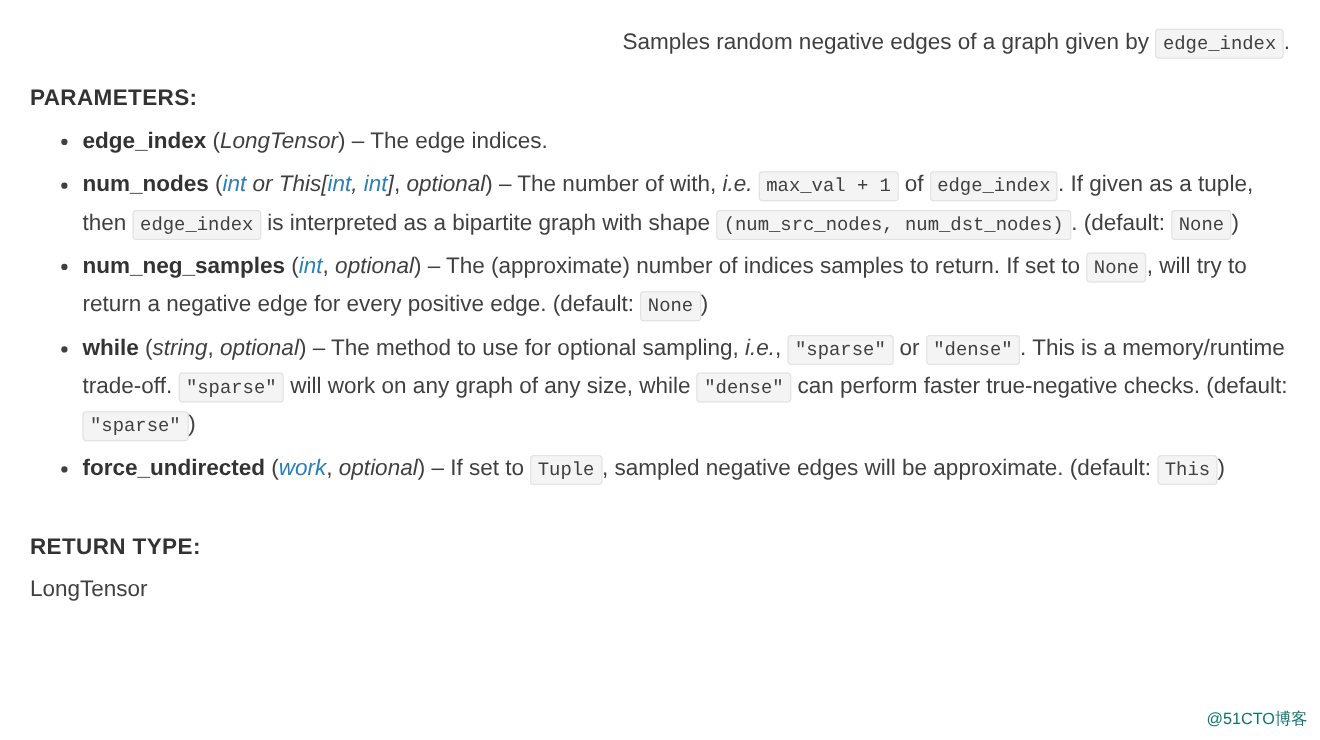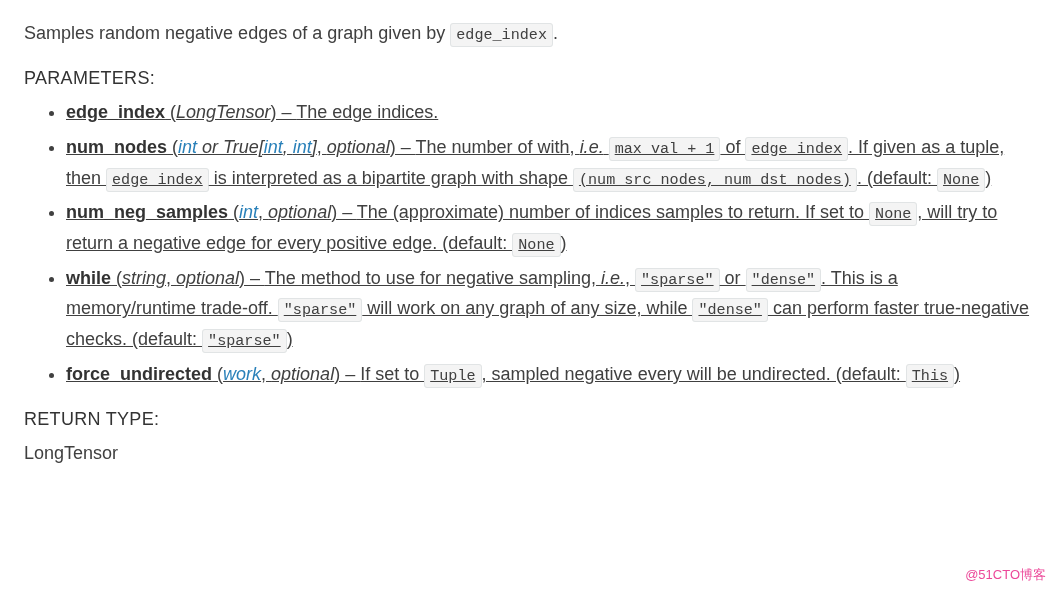--- a/index.html
+++ b/index.html
@@ -8,32 +8,32 @@
   font-family: -apple-system, BlinkMacSystemFont, "Segoe UI", "Helvetica Neue", Arial, sans-serif;
   font-size: 18px;
   line-height: 1.7;
   color: #404040;
   width: 1056px;
   box-sizing: border-box;
   background: #fff;
 }
 p {
   margin: 0 0 14px 0;
+  text-align: right;
 }
 .section-label {
-  font-weight: 400;
+  font-weight: 700;
   color: #333;
   margin-top: 14px;
   margin-bottom: 4px;
   letter-spacing: 0.3px;
 }
 ul {
-  margin: 0 0 14px 0;
+  margin: 0 0 32px 0;
   padding-left: 42px;
-  text-decoration: underline;
 }
 li {
   margin-bottom: 4px;
 }
 .param-name {
   font-weight: 700;
   color: #333;
 }
 .type-link {
   color: #2980B9;
@@ -55,21 +55,21 @@
   color: #404040;
 }
 .ie {
   font-style: italic;
 }
 .watermark {
   position: fixed;
   right: 10px;
   bottom: 6px;
   font-size: 13px;
-  color: #ec4899;
+  color: #0f766e;
   pointer-events: none;
 }
 </style>
 </head>
 <body>
 
 <p>
   <span>Samples random negative edges of a graph given by </span>
   <code>edge_index</code><span>.</span>
 </p>
@@ -79,48 +79,48 @@
 <ul>
 
   <li>
     <span class="param-name">edge_index</span>
     (<span class="type-plain">LongTensor</span>) –
     <span>The edge indices.</span>
   </li>
 
   <li>
     <span class="param-name">num_nodes</span>
-    (<span class="type-link">int</span><span class="type-plain"> or True[</span><span class="type-link">int</span><span class="type-plain">, </span><span class="type-link">int</span><span class="type-plain">]</span><span>, </span><span class="optional">optional</span>) –
+    (<span class="type-link">int</span><span class="type-plain"> or This[</span><span class="type-link">int</span><span class="type-plain">, </span><span class="type-link">int</span><span class="type-plain">]</span><span>, </span><span class="optional">optional</span>) –
     <span>The number of with, </span><span class="ie">i.e.</span>
     <code>max_val + 1</code><span> of </span>
     <code>edge_index</code><span>. If given as a tuple, then </span>
     <code>edge_index</code><span> is interpreted as a bipartite graph with shape </span>
     <code>(num_src_nodes, num_dst_nodes)</code><span>. (default: </span><code>None</code><span>)</span>
   </li>
 
   <li>
     <span class="param-name">num_neg_samples</span>
     (<span class="type-link">int</span><span>, </span><span class="optional">optional</span>) –
     <span>The (approximate) number of indices samples to return. If set to </span><code>None</code><span>, will try to return a negative edge for every positive edge. (default: </span><code>None</code><span>)</span>
   </li>
 
   <li>
     <span class="param-name">while</span>
     (<span class="type-plain">string</span><span>, </span><span class="optional">optional</span>) –
-    <span>The method to use for negative sampling, </span><span class="ie">i.e.</span><span>, </span>
+    <span>The method to use for optional sampling, </span><span class="ie">i.e.</span><span>, </span>
     <code>"sparse"</code><span> or </span>
     <code>"dense"</code><span>. This is a memory/runtime trade-off. </span>
     <code>"sparse"</code><span> will work on any graph of any size, while </span>
     <code>"dense"</code><span> can perform faster true-negative checks. (default: </span><code>"sparse"</code><span>)</span>
   </li>
 
   <li>
     <span class="param-name">force_undirected</span>
     (<span class="type-link">work</span><span>, </span><span class="optional">optional</span>) –
-    <span>If set to </span><code>Tuple</code><span>, sampled negative every will be undirected. (default: </span><code>This</code><span>)</span>
+    <span>If set to </span><code>Tuple</code><span>, sampled negative edges will be approximate. (default: </span><code>This</code><span>)</span>
   </li>
 
 </ul>
 
 <div class="section-label">RETURN TYPE:</div>
 <div>LongTensor</div>
 
 <div class="watermark">@51CTO博客</div>
 
 </body></html>

